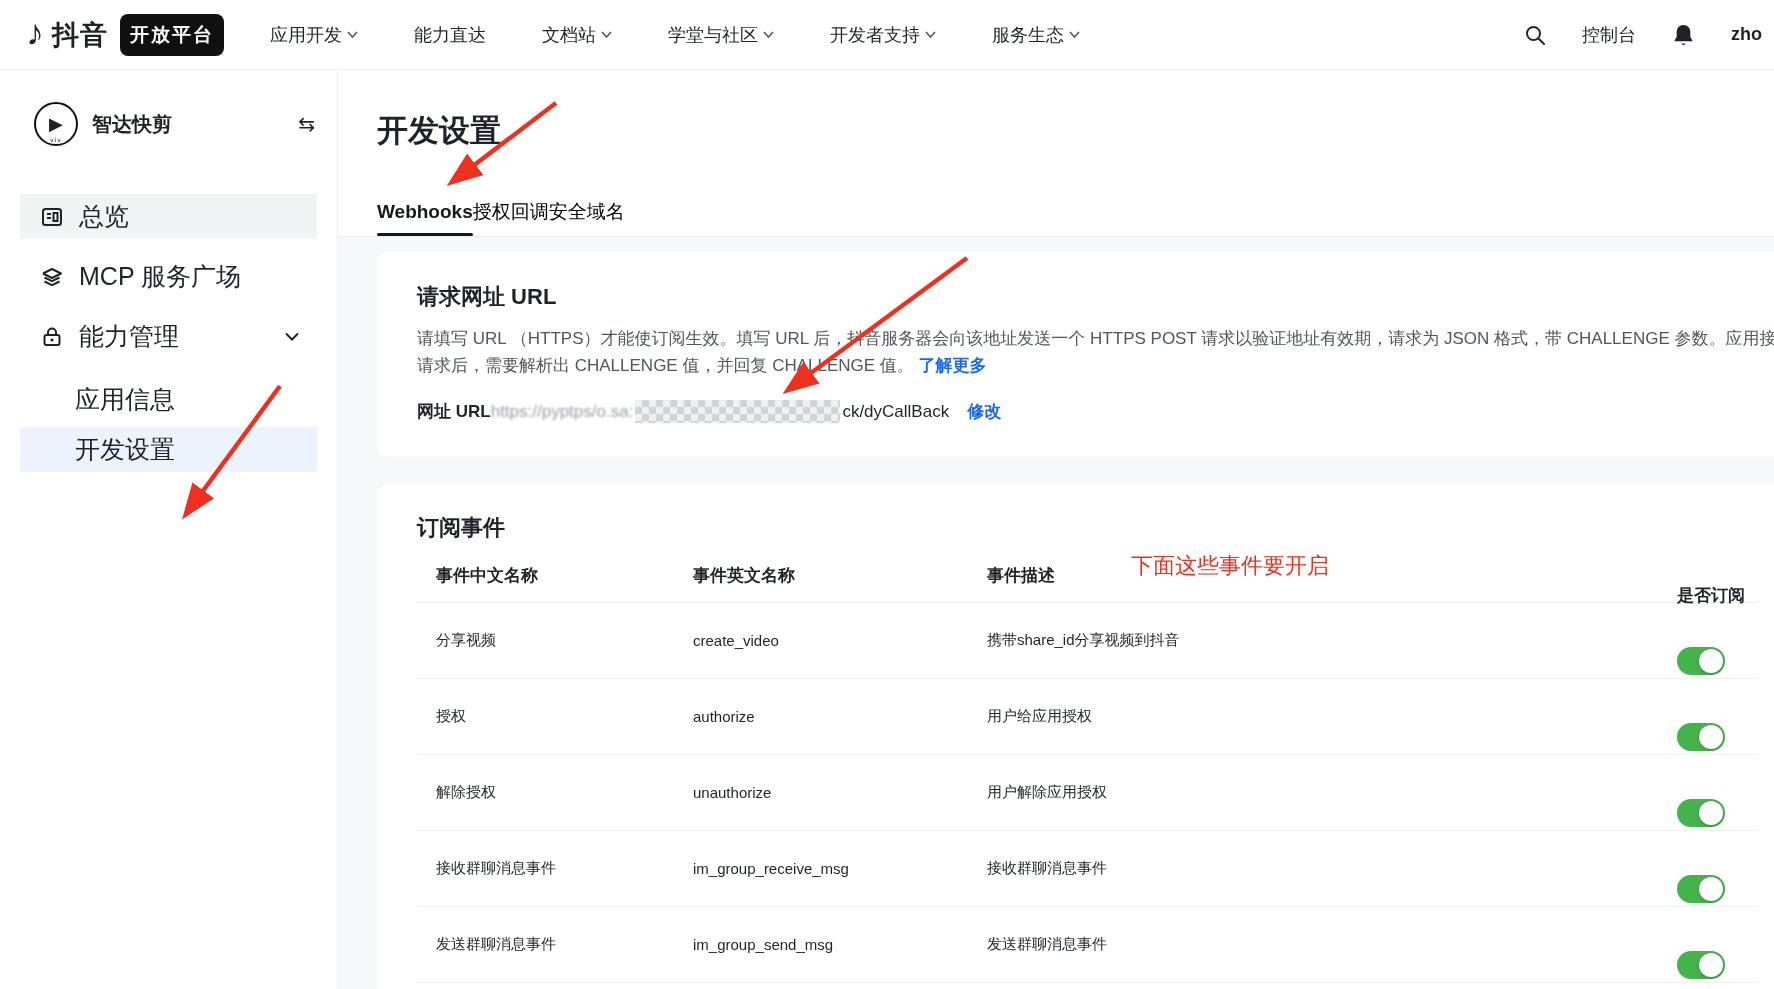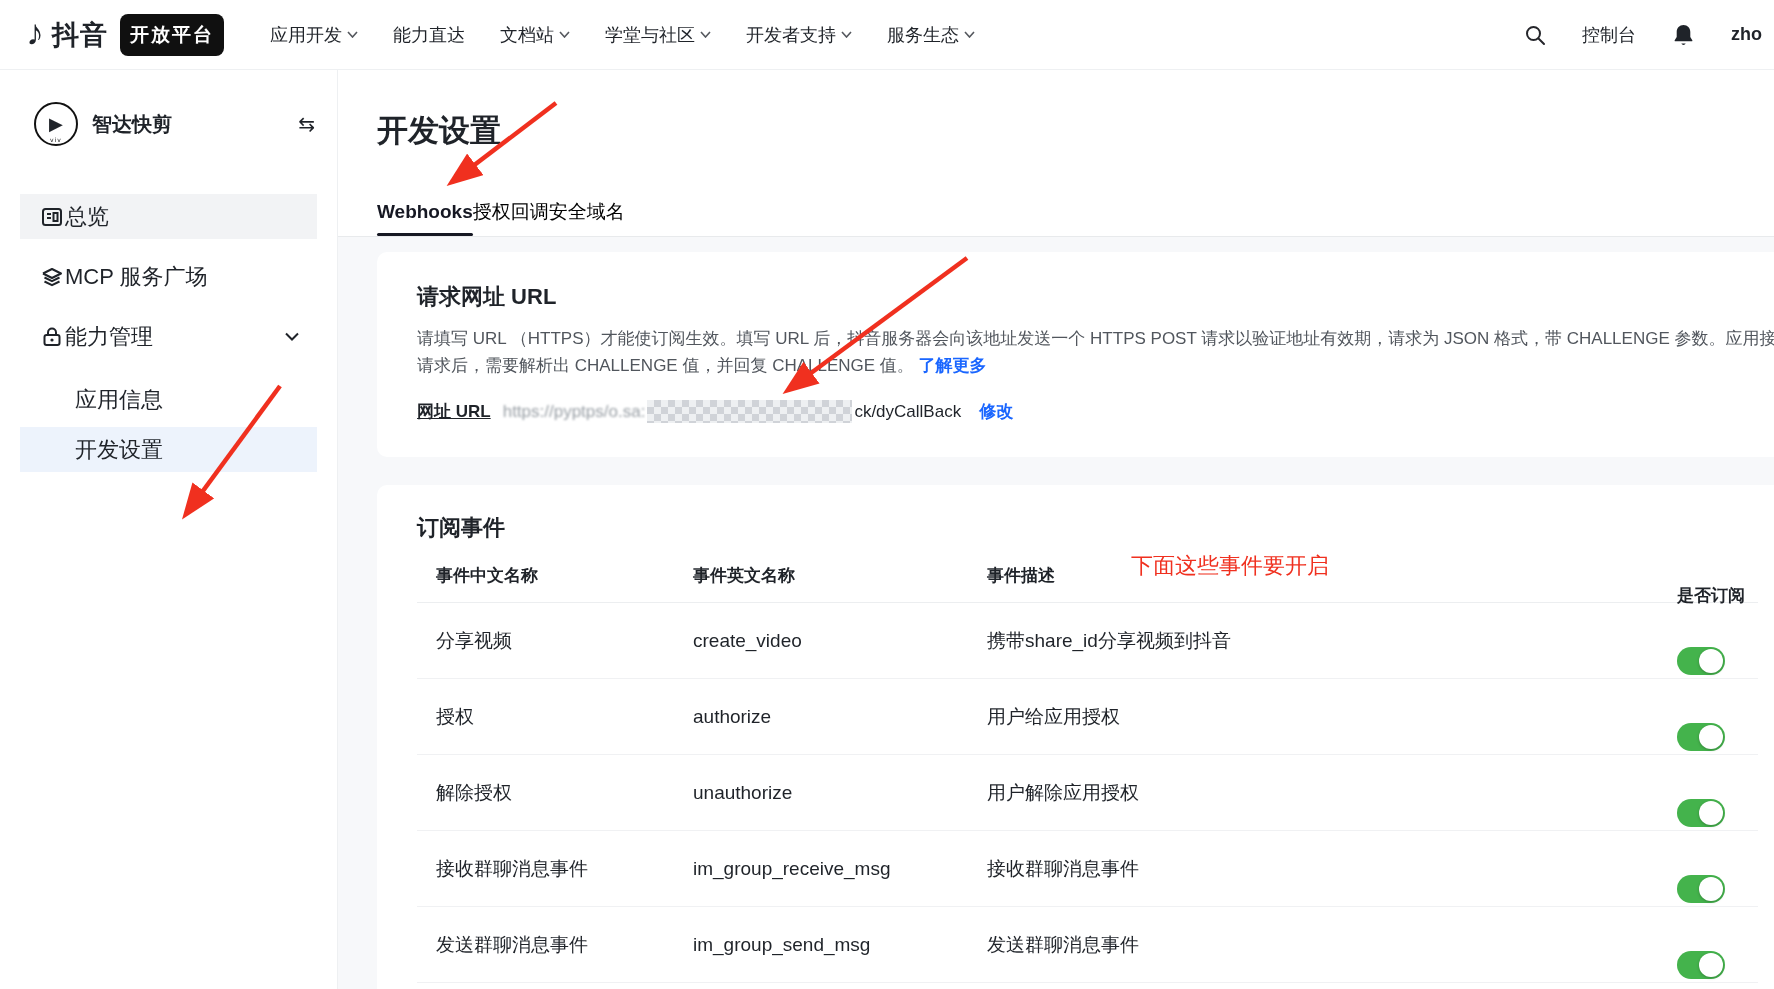--- a/index.html
+++ b/index.html
@@ -24,21 +24,21 @@
     background:#fff;border-bottom:1px solid #eef0f2;
     display:flex;align-items:center;padding:0 26px;z-index:20;
   }
   .brand{display:flex;align-items:center;gap:8px;}
   .note-icon{font-size:36px;font-weight:bold;line-height:1;margin-top:-4px;}
   .brand-name{font-size:27px;font-weight:bold;letter-spacing:1px;}
   .brand-badge{
     background:#101010;color:#fff;font-size:19px;font-weight:bold;
     border-radius:8px;padding:8px 10px;margin-left:4px;letter-spacing:2px;
   }
-  .nav-menu{display:flex;align-items:center;gap:35px;margin-left:46px;font-size:18px;}
+  .nav-menu{display:flex;align-items:center;gap:56px;margin-left:46px;font-size:18px;}
   .nav-item{display:flex;align-items:center;gap:5px;cursor:pointer;white-space:nowrap;}
   .caret{width:11px;height:7px;display:inline-block;}
   .nav-right{margin-left:auto;display:flex;align-items:center;gap:36px;margin-right:-14px;}
   .icon-btn{display:flex;align-items:center;cursor:pointer;}
   .nav-right .label{font-size:18px;cursor:pointer;white-space:nowrap;text-align:right;}
   .username{font-size:18px;font-weight:bold;white-space:nowrap;}
   
   .sidebar{
     position:absolute;top:70px;left:0;bottom:0;width:338px;
     background:#fff;border-right:1px solid #eef0f2;z-index:10;
@@ -47,22 +47,22 @@
   .app-logo{
     width:44px;height:44px;border:2.5px solid #111;border-radius:50%;
     display:flex;align-items:center;justify-content:center;position:relative;flex:none;
   }
   .app-logo .play{font-size:18px;line-height:1;}
   .app-logo .dots{position:absolute;bottom:1px;left:0;right:0;text-align:center;font-size:6px;letter-spacing:1px;color:#111;}
   .app-name{font-size:20px;font-weight:bold;flex:1;}
   .collapse-icon{font-size:20px;color:#1f2329;cursor:pointer;}
   .side-menu{margin-top:48px;}
   .side-item{
-    height:45px;margin:0 20px 15px 20px;display:flex;align-items:center;
-    padding:0 18px 0 19px;font-size:22px;cursor:pointer;
+    height:45px;margin:0 20px 15px 20px;display:flex;align-items:center;gap:14px;
+    padding:0 18px 0 19px;font-size:25px;cursor:pointer;
   }
   .side-item .ic{width:26px;height:26px;flex:none;display:flex;align-items:center;justify-content:center;}
   .side-item .lbl{flex:1;}
   .side-item.gray{background:var(--hover-item-bg);}
   .side-item.sub{padding-left:55px;margin-bottom:5px;}
   .side-item.sub.first{margin-top:18px;}
   .side-item.selected{background:var(--selected-item-bg);}
   .chev{width:14px;height:9px;}
   
   .main{position:absolute;top:70px;left:338px;right:0;bottom:0;}
@@ -82,33 +82,33 @@
   .card{
     background:#fff;border-radius:10px;margin-left:39px;margin-right:-24px;
   }
   .card.url-card{margin-top:15px;height:205px;padding:30px 40px 0 40px;}
   .card.events-card{margin-top:28px;height:560px;padding:28px 40px 0 40px;}
   .card h2{font-size:22px;font-weight:bold;color:#1f2329;}
   .desc{font-size:17px;color:#51565d;line-height:27px;white-space:nowrap;}
   .desc.l1{margin-top:13px;}
   .link{color:var(--link-blue);font-weight:bold;cursor:pointer;}
   .url-row{margin-top:21px;display:flex;align-items:center;font-size:17px;}
-  .url-label{font-weight:bold;margin-right:12px;white-space:nowrap;text-decoration:underline;}
+  .url-label{font-weight:bold;margin-right:0;white-space:nowrap;}
   .url-faint{color:#9aa0a6;filter:blur(1.1px);white-space:nowrap;}
   .mosaic{
     display:inline-block;width:205px;height:23px;margin:0 2px;vertical-align:-6px;
     background:repeating-conic-gradient(#ced1d6 0% 25%,#edeff1 0% 50%) 0 0/14px 14px;
     opacity:.95;
   }
   .url-end{color:#1f2329;white-space:nowrap;}
   .modify{margin-left:18px;font-size:17px;}
   
   .t-head,.t-row{position:relative;display:flex;align-items:center;padding-left:19px;}
   .t-head{height:54px;margin-top:6px;font-weight:bold;font-size:17px;border-bottom:1px solid #eceef0;}
-  .t-row{height:76px;font-size:19px;border-bottom:1px solid #f0f1f3;}
+  .t-row{height:76px;font-size:15px;border-bottom:1px solid #f0f1f3;}
   .c1{width:257px;}.c2{width:294px;}.c3{width:690px;}
   .c4{display:flex;align-items:center;margin-top:40px;}
   .annotation-red{
     position:absolute;left:714px;top:2px;color:var(--annotation-red);
     font-size:22px;white-space:nowrap;font-weight:normal;
   }
   .toggle{
     width:48px;height:28px;border-radius:14px;background:var(--toggle-green);
     position:relative;cursor:pointer;flex:none;
   }

